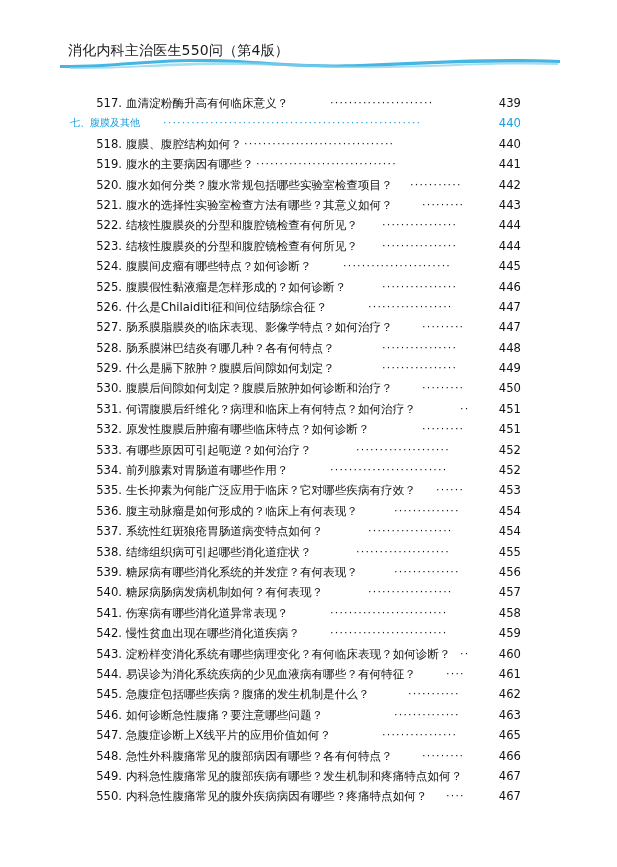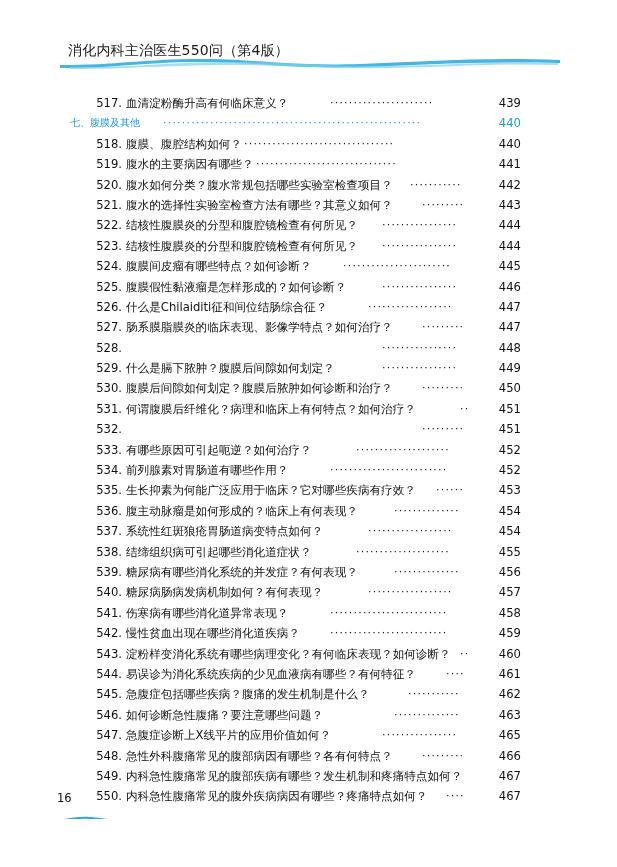--- a/index.html
+++ b/index.html
@@ -217,20 +217,21 @@
 
     <div class="toc-row">
       <span class="num">527.</span>
       <span class="title">肠系膜脂膜炎的临床表现、影像学特点？如何治疗？</span>
       <span class="dots" style="left:422px;">·········</span>
       <span class="page-no">447</span>
     </div>
 
     <div class="toc-row">
       <span class="num">528.</span>
+      <span class="title">肠系膜淋巴结炎有哪几种？各有何特点？</span>
       <span class="dots" style="left:382px;">················</span>
       <span class="page-no">448</span>
     </div>
 
     <div class="toc-row">
       <span class="num">529.</span>
       <span class="title">什么是膈下脓肿？腹膜后间隙如何划定？</span>
       <span class="dots" style="left:382px;">················</span>
       <span class="page-no">449</span>
     </div>
@@ -244,20 +245,21 @@
 
     <div class="toc-row">
       <span class="num">531.</span>
       <span class="title">何谓腹膜后纤维化？病理和临床上有何特点？如何治疗？</span>
       <span class="dots" style="left:460px;">··</span>
       <span class="page-no">451</span>
     </div>
 
     <div class="toc-row">
       <span class="num">532.</span>
+      <span class="title">原发性腹膜后肿瘤有哪些临床特点？如何诊断？</span>
       <span class="dots" style="left:422px;">·········</span>
       <span class="page-no">451</span>
     </div>
 
     <div class="toc-row">
       <span class="num">533.</span>
       <span class="title">有哪些原因可引起呃逆？如何治疗？</span>
       <span class="dots" style="left:356px;">····················</span>
       <span class="page-no">452</span>
     </div>
@@ -376,22 +378,14 @@
 
     <div class="toc-row">
       <span class="num">550.</span>
       <span class="title">内科急性腹痛常见的腹外疾病病因有哪些？疼痛特点如何？</span>
       <span class="dots" style="left:446px;">····</span>
       <span class="page-no">467</span>
     </div>
 
   </div>
 
-  <div class="footer">
-    <div class="folio">16</div>
-    <div class="footer-swoosh">
-      <svg width="70" height="10" viewBox="0 0 70 10" xmlns="http://www.w3.org/2000/svg">
-        <path d="M0 6 C 15 6, 25 2, 40 3 C 52 4, 60 6, 70 5 L70 7 C 60 8, 52 6, 40 5 C 25 4, 15 8, 0 8 Z" fill="#27a8dd"></path>
-      </svg>
-    </div>
-  </div>
 
 </div>
 
 </body></html>

